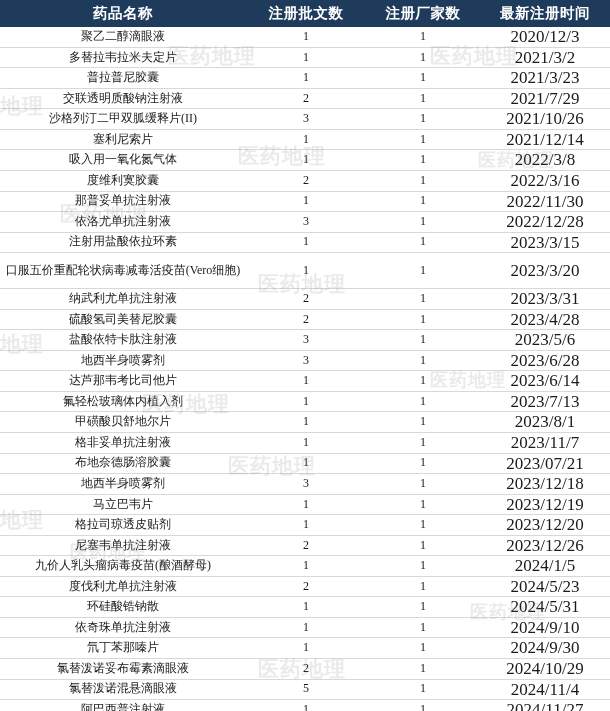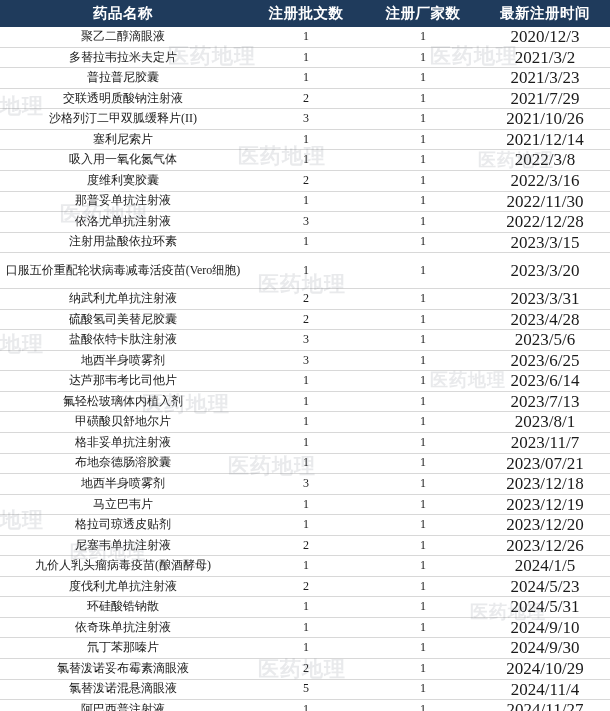--- a/index.html
+++ b/index.html
@@ -189,21 +189,21 @@
       <tr>
         <td class="name">盐酸依特卡肽注射液</td>
         <td class="num">3</td>
         <td class="num">1</td>
         <td class="date">2023/5/6</td>
       </tr>
       <tr>
         <td class="name">地西半身喷雾剂</td>
         <td class="num">3</td>
         <td class="num">1</td>
-        <td class="date">2023/6/25</td>
+        <td class="date">2023/6/28</td>
       </tr>
       <tr>
         <td class="name">达芦那韦考比司他片</td>
         <td class="num">1</td>
         <td class="num">1</td>
         <td class="date">2023/6/14</td>
       </tr>
       <tr>
         <td class="name">氟轻松玻璃体内植入剂</td>
         <td class="num">1</td>

